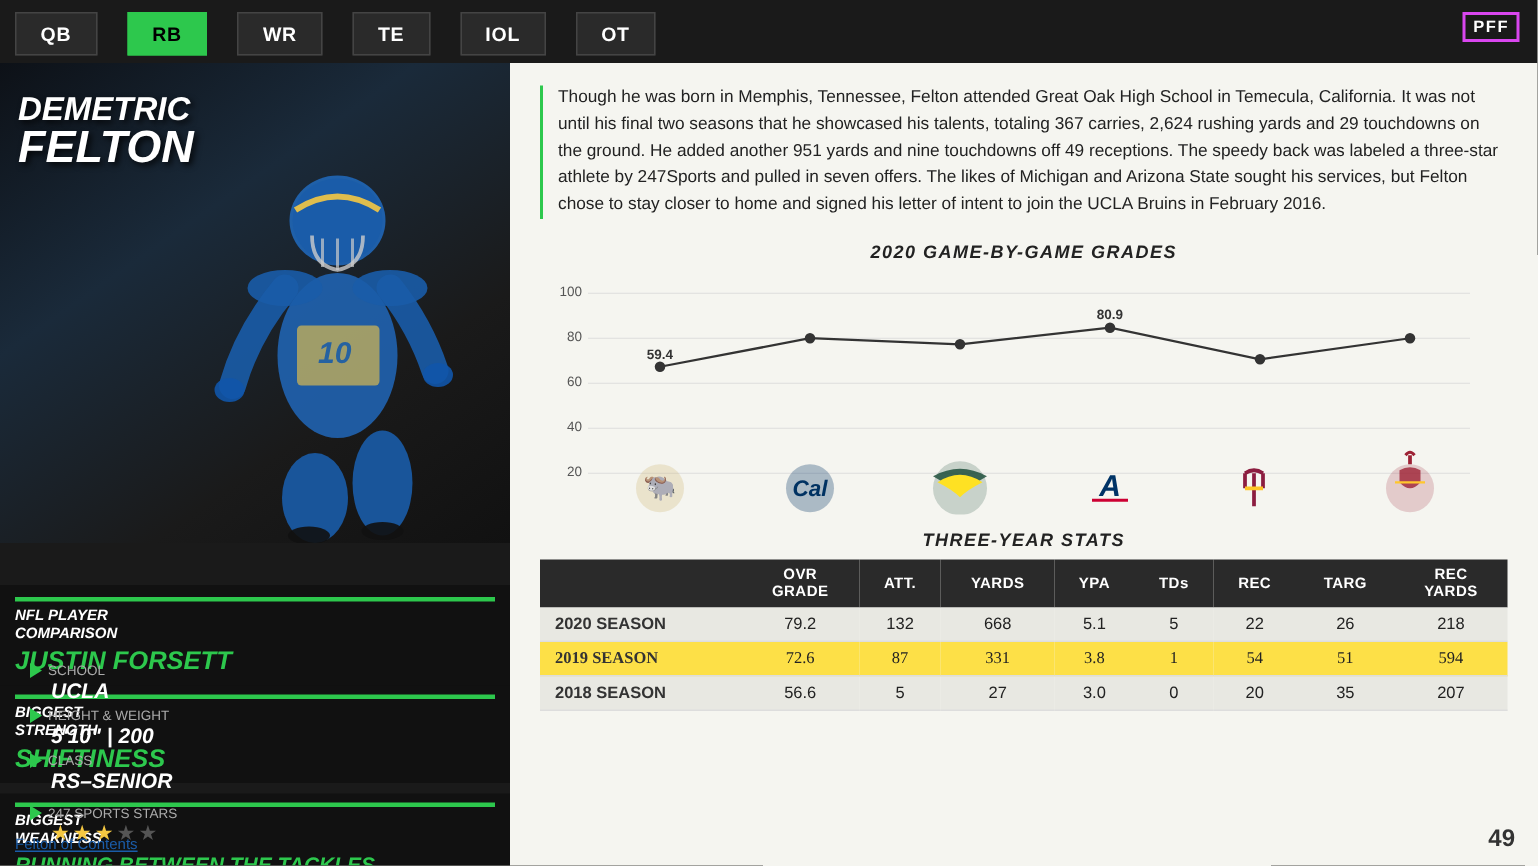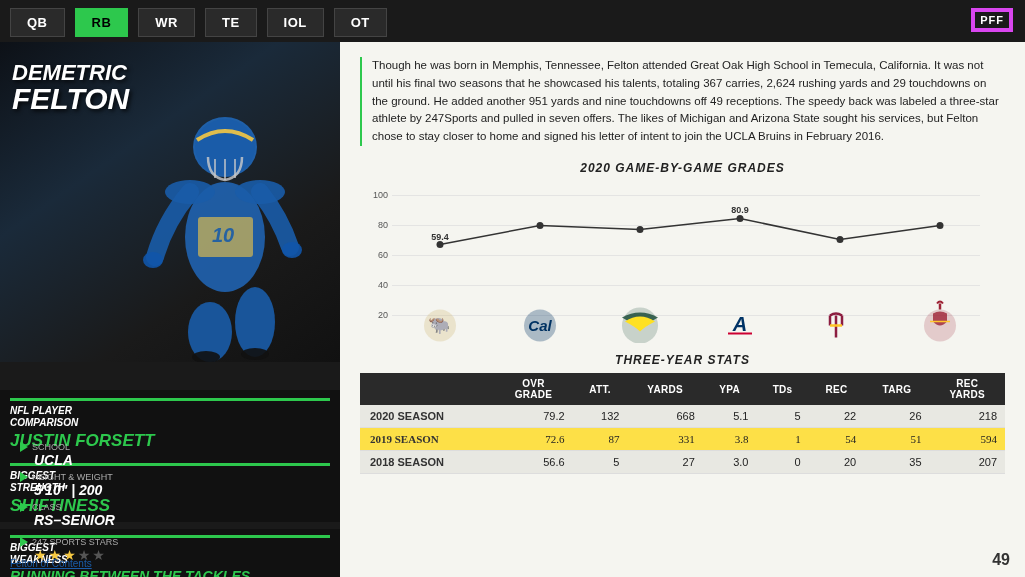--- a/index.html
+++ b/index.html
@@ -11,21 +11,21 @@
       overflow: hidden;
       position: relative;
     }
 
     
     .header-tabs {
       position: absolute;
       top: 0;
       left: 0;
       display: flex;
-      gap: 10px;
+      gap: 20px;
       padding: 8px 10px 0;
       z-index: 10;
     }
     .tab {
       padding: 6px 16px;
       font-size: 13px;
       font-weight: bold;
       color: #fff;
       background: #2a2a2a;
       border: 1px solid #444;
@@ -41,21 +41,21 @@
     
     .pff-logo {
       position: absolute;
       top: 8px;
       right: 12px;
       font-size: 11px;
       font-weight: bold;
       color: #fff;
       letter-spacing: 1px;
       z-index: 10;
-      border: 4px solid #d946ef;
+      border: 2px solid #d946ef;
       padding: 2px 5px;
     }
 
     
     .left-panel {
       position: absolute;
       top: 42px;
       left: 0;
       width: 340px;
       height: 535px;
@@ -284,21 +284,21 @@
       background: #2a2a2a;
       color: #fff;
       padding: 5px 8px;
       text-align: center;
       font-weight: 700;
       font-size: 10px;
       letter-spacing: 0.3px;
     }
     .stats-table td {
       padding: 5px 8px;
-      text-align: right;
+      text-align: center;
       border-bottom: 1px solid #ddd;
       font-size: 11px;
       color: #222;
     }
     .stats-table tr.row-2020 td { background: #e8e8e2; }
     .stats-table tr.row-2019 td { background: #fde047; font-family: Liberation Serif, serif; }
     .stats-table tr.row-2018 td { background: #e8e8e2; }
     .stats-table td.season-label {
       font-weight: 700;
       text-align: left;

